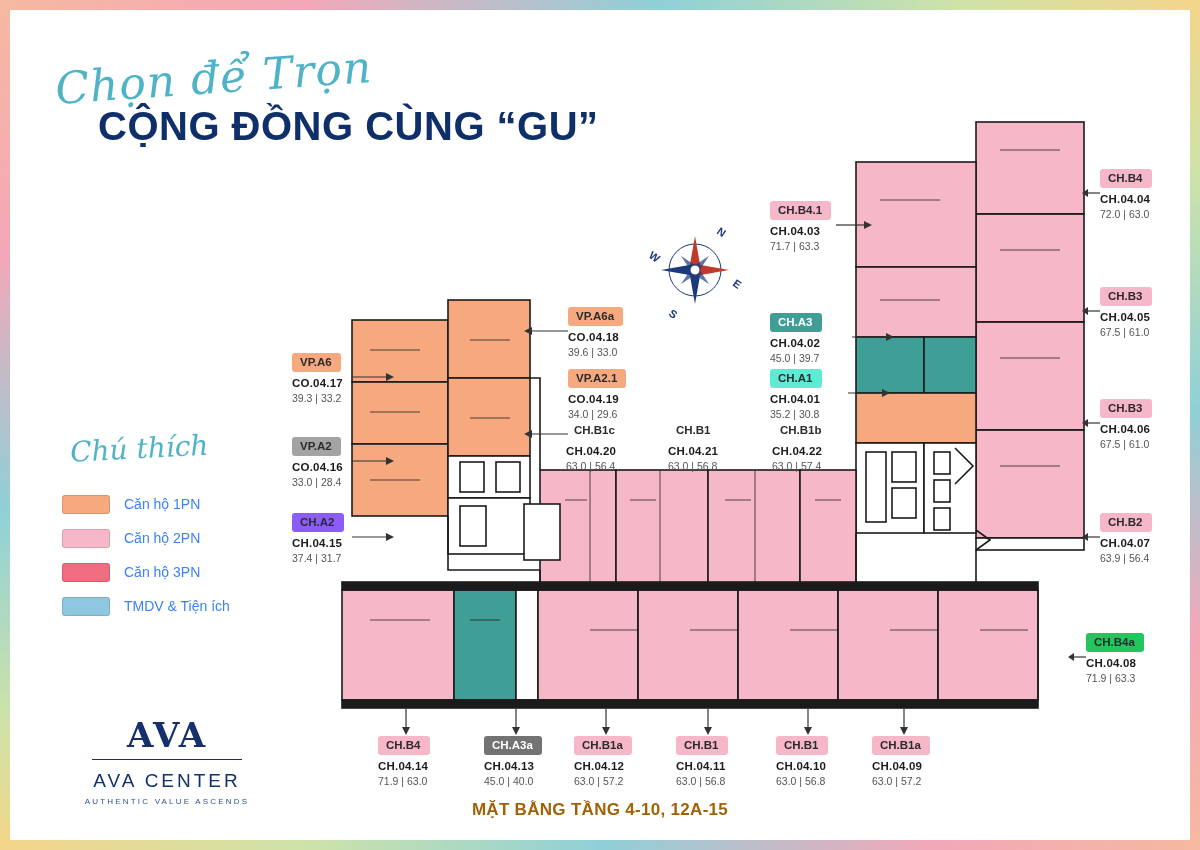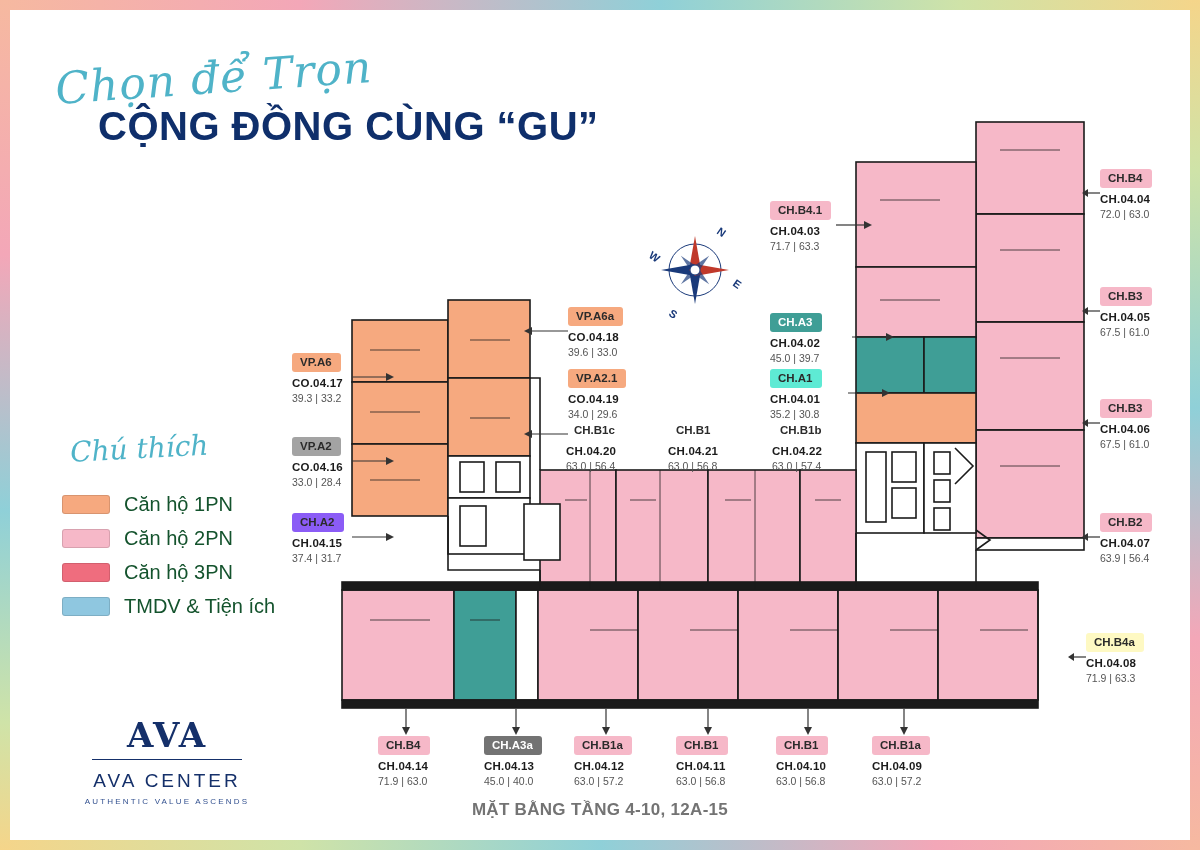--- a/index.html
+++ b/index.html
@@ -32,21 +32,21 @@
 
   
   .legend{position:absolute;left:62px;top:430px;width:230px;}
   .legend-title{
     font-family:"DejaVu Serif", serif;font-style:italic;
     font-size:28px;color:#4fb3c8;transform:rotate(-3deg);margin-left:8px;
   }
   .legend-list{margin-top:24px;}
   .legend-row{display:flex;align-items:center;height:34px;}
   .legend-swatch{width:46px;height:17px;border-radius:3px;margin-right:14px;border:1px solid rgba(0,0,0,.12);}
-  .legend-label{font-size:20px;color:#14532d;font-weight:500;}
+  .legend-label{font-size:14px;color:#3b82f6;font-weight:500;}
 
   
   .logo{position:absolute;left:62px;top:718px;width:210px;text-align:center;color:#15306a;}
   .logo-mark{font-family:"DejaVu Serif",serif;font-size:34px;font-weight:bold;letter-spacing:2px;line-height:1;}
   .logo-name{font-size:19px;letter-spacing:3px;margin-top:10px;font-weight:400;}
   .logo-sub{font-size:8px;letter-spacing:2.2px;margin-top:5px;color:#32508f;}
   .logo-rule{width:150px;height:1px;background:#15306a;margin:7px auto 5px;}
 
   
   .plan{position:absolute;left:300px;top:100px;width:830px;height:640px;}
@@ -56,21 +56,21 @@
   .callout{position:absolute;}
   .co-code{
     display:inline-block;padding:3px 9px 3px 8px;border-radius:3px;
     font-size:11.5px;font-weight:bold;color:#2b2b2b;line-height:1.15;
   }
   .co-unit{font-size:11.5px;font-weight:bold;color:#1b1b1b;margin-top:5px;letter-spacing:.2px;}
   .co-area{font-size:10.5px;color:#555;margin-top:3px;}
 
   .footer-title{
     position:absolute;left:0;top:800px;width:1200px;text-align:center;
-    font-size:17px;font-weight:bold;color:#737373;letter-spacing:.3px;
+    font-size:17px;font-weight:bold;color:#a16207;letter-spacing:.3px;
   }
   .compass{position:absolute;left:640px;top:215px;width:110px;height:110px;}
 </style>
 </head>
 <body>
 
 <div class="frame-top"></div>
 <div class="frame-bottom"></div>
 <div class="frame-left"></div>
 <div class="frame-right"></div>
@@ -273,21 +273,21 @@
   <span class="co-code" style="background:#f6b8c8">CH.B2</span>
   <div class="co-unit">CH.04.07</div>
   <div class="co-area">63.9 | 56.4</div>
   <svg style="position:absolute;left:-18px;top:19px;" width="18" height="12">
       <line x1="18" y1="6" x2="6" y2="6" stroke="#333" stroke-width="1.2"></line>
       <polygon points="6,2 0,6 6,10" fill="#333"></polygon>
     </svg>
 </div>
 
 <div class="callout" style="left:1086px;top:632px;">
-  <span class="co-code" style="background:#fef9c3">CH.B4a</span>
+  <span class="co-code" style="background:#22c55e">CH.B4a</span>
   <div class="co-unit">CH.04.08</div>
   <div class="co-area">71.9 | 63.3</div>
   <svg style="position:absolute;left:-18px;top:19px;" width="18" height="12">
       <line x1="18" y1="6" x2="6" y2="6" stroke="#333" stroke-width="1.2"></line>
       <polygon points="6,2 0,6 6,10" fill="#333"></polygon>
     </svg>
 </div>
 
 <div class="callout" style="left:568px;top:306px;">
   <span class="co-code" style="background:#f6a97f">VP.A6a</span>

